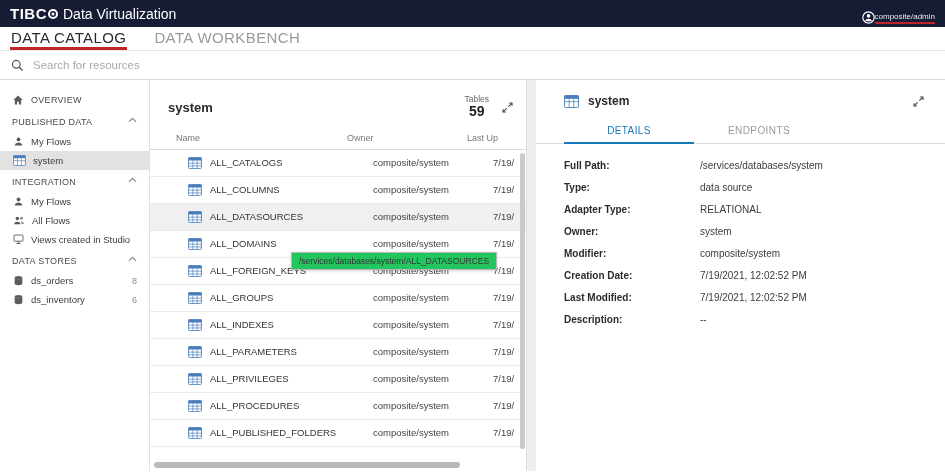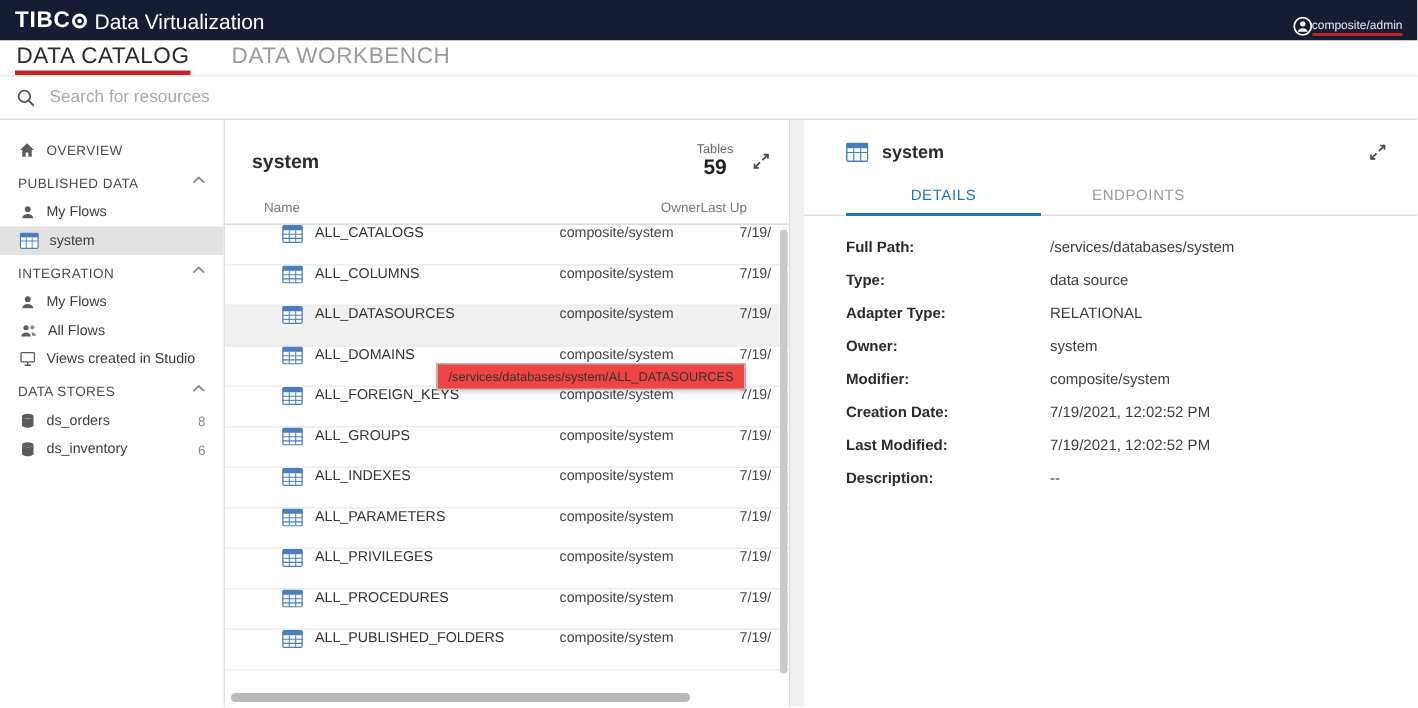--- a/index.html
+++ b/index.html
@@ -56,31 +56,31 @@
                position: relative; display: flex; flex-direction: column; background: #fff; }
   .mid-head { display: flex; align-items: center; padding: 15px 12px 8px 18px; }
   .mid-title { font-size: 13px; font-weight: bold; color: #2b2b2b; }
   .tables-count { margin-left: auto; text-align: center; margin-right: 12px; line-height: 1.1; }
   .tables-count .lbl { display: block; font-size: 8.5px; color: #666; }
   .tables-count .num { display: block; font-size: 14px; font-weight: bold; color: #222; }
   .expand-btn { cursor: pointer; }
   .thead { display: flex; border-bottom: 1px solid #dcdcdc; padding: 5px 0 6px 0;
            font-size: 9px; color: #777; }
   .thead .c1 { width: 197px; padding-left: 26px; }
-  .thead .c2 { width: 120px; text-align: right; }
+  .thead .c2 { width: 120px; }
   .thead .c3 { flex: 1; }
   .tbody { flex: 1; overflow: hidden; position: relative; }
-  .trow { display: flex; align-items: flex-start; height: 27px; border-bottom: 1px solid #ececec;
+  .trow { display: flex; align-items: center; height: 27px; border-bottom: 1px solid #ececec;
           padding-left: 38px; cursor: pointer; }
   .trow.hl { background: #f0f0f0; }
   .trow .ticon { width: 14px; margin-right: 8px; }
   .trow .tname { width: 163px; font-size: 9.5px; color: #333; white-space: nowrap; overflow: hidden; }
   .trow .towner { width: 120px; font-size: 9.5px; color: #444; }
   .trow .tdate { flex: 1; font-size: 9.5px; color: #444; white-space: nowrap; overflow: hidden; }
-  .tooltip { position: absolute; left: 141px; top: 162px; background: #ef4444;
+  .tooltip { position: absolute; left: 141px; top: 172px; background: #22c55e;
              border: 1px solid #b9b9b9; box-shadow: 0 1px 3px rgba(0,0,0,.18);
              font-size: 8.5px; color: #333; padding: 3px 7px; white-space: nowrap; z-index: 5; }
   .vscroll { position: absolute; right: 1px; top: 73px; bottom: 22px; width: 5px;
              background: #c9c9c9; border-radius: 3px; cursor: pointer; }
   .hscroll { position: absolute; left: 4px; bottom: 3px; height: 6px; width: 306px;
              background: #b9b9b9; border-radius: 3px; cursor: pointer; }
 
   
   .gutter { width: 9px; background: #efefef; flex-shrink: 0; }
 

